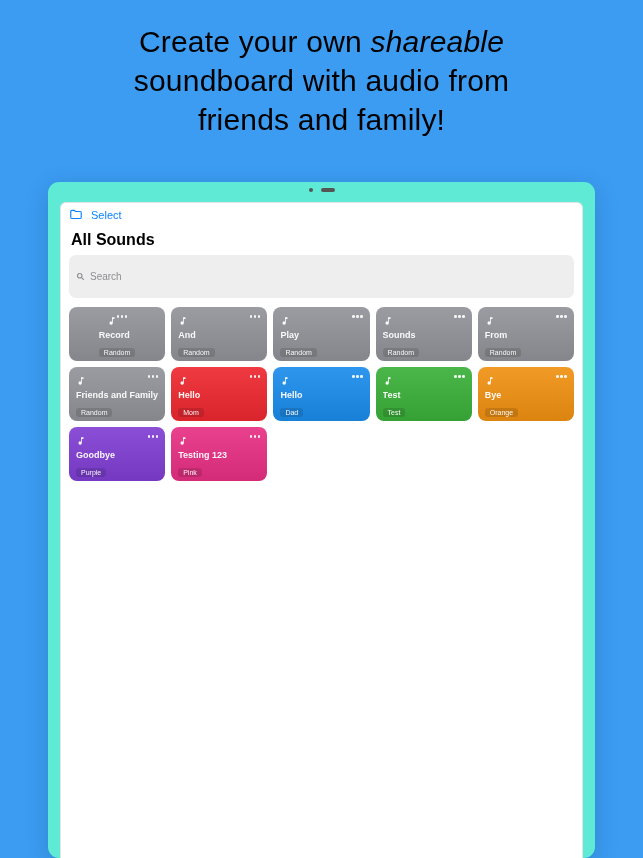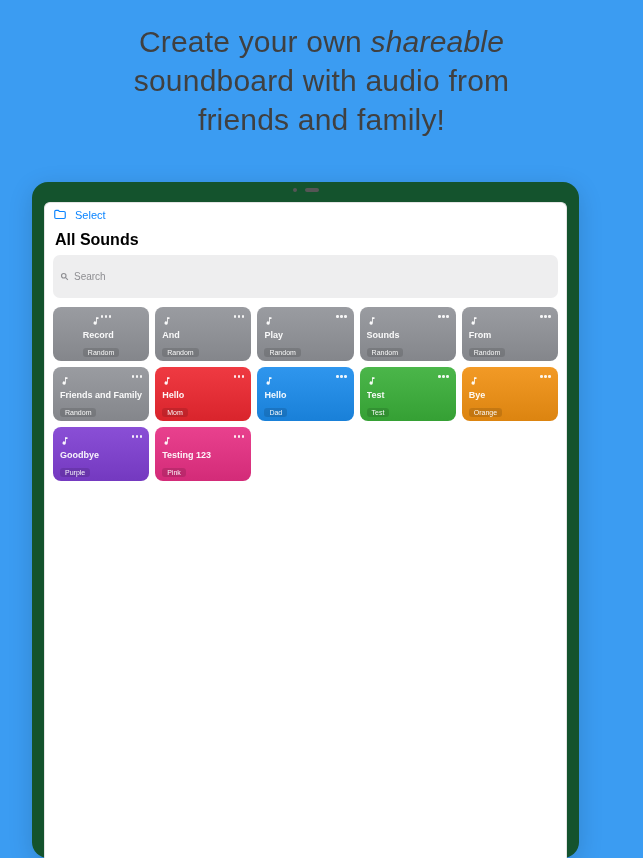--- a/index.html
+++ b/index.html
@@ -5,36 +5,36 @@
   * { box-sizing: border-box; margin: 0; padding: 0; }
   body {
     width: 643px;
     height: 858px;
     background: #3b9cf2;
     font-family: -apple-system, "Helvetica Neue", Arial, sans-serif;
     overflow: hidden;
   }
   .promo-text {
     text-align: center;
-    color: #404040;
+    color: #000000;
     font-size: 30px;
     line-height: 1.3;
     font-weight: 300;
     padding: 22px 20px 20px;
     letter-spacing: 0.2px;
   }
   .promo-text em { font-style: italic; }
   .ipad-frame {
     position: absolute;
     top: 182px;
-    left: 32px;
+    left: 48px;
     width: 547px;
     height: 676px;
-    background: #14532d;
-    border-radius: 16px;
+    background: #5eead4;
+    border-radius: 11px;
     box-shadow: 0 6px 24px rgba(0,0,0,0.15);
     padding: 12px;
   }
   .sensor-bar {
     position: absolute;
     top: 6px;
     left: 50%;
     transform: translateX(-50%);
     display: flex;
     align-items: center;

